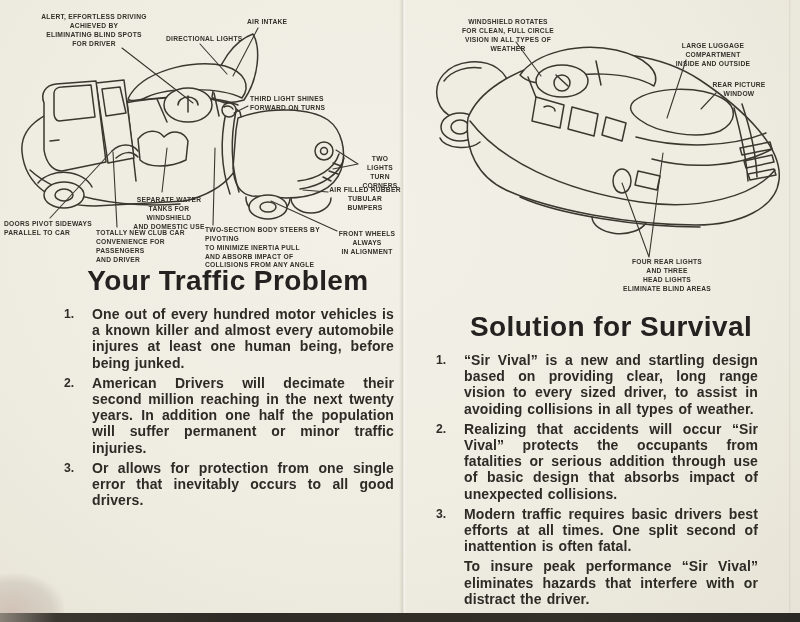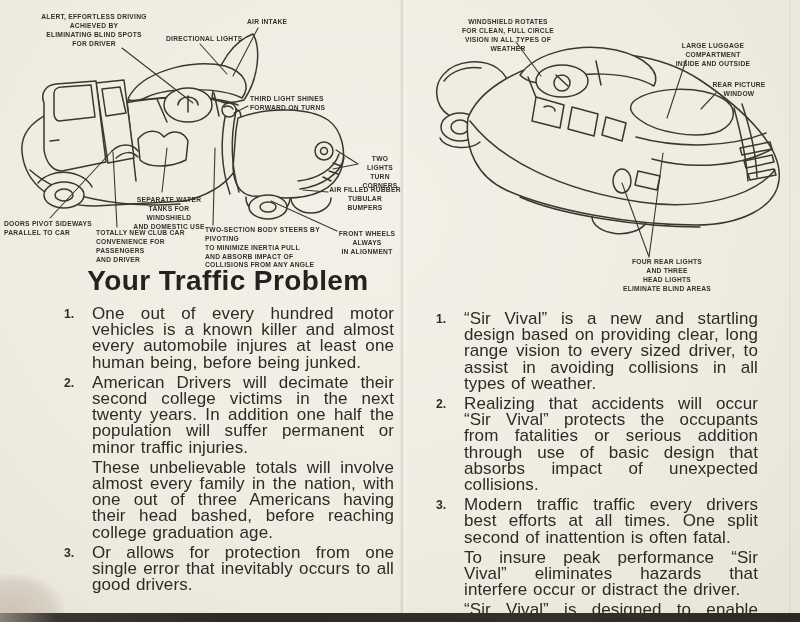--- a/index.html
+++ b/index.html
@@ -34,21 +34,21 @@
   .column{position:absolute;}
   .column h1{
     margin:0 0 9px 0;font-size:28px;font-weight:700;letter-spacing:.4px;
     text-align:center;color:#242220;
   }
   .column.right h1{padding-left:30px;}
   .column ol{list-style:none;margin:0;padding:0;}
   .column li{position:relative;padding-left:30px;margin-bottom:4px;}
   .column .num{position:absolute;left:2px;top:0;font-weight:700;font-size:12.2px;line-height:16.2px;}
   .column p{
-    margin:0 0 4px 0;font-size:17px;line-height:16.2px;font-weight:400;
+    margin:0 0 4px 0;font-size:14px;line-height:16.2px;font-weight:700;
     text-align:justify;letter-spacing:.1px;word-spacing:1px;color:#2d2b25;
   }
 </style>
 </head>
 <body>
 
 <svg class="artwork" width="800" height="622" viewBox="0 0 800 622" fill="none" stroke="#3a372f" stroke-width="1.5" stroke-linecap="round" stroke-linejoin="round">
 
   <g>
 
@@ -208,44 +208,44 @@
 
 <div class="column left" style="left:62px;top:265px;width:332px;">
   <h1>Your Traffic Problem</h1>
   <ol>
     <li>
       <span class="num">1.</span>
       <p>One out of every hundred motor vehicles is a known killer and almost every automobile injures at least one human being, before being junked.</p>
     </li>
     <li>
       <span class="num">2.</span>
-      <p>American Drivers will decimate their second college victims in the next twenty years. In addition one half the population will suffer permanent or minor traffic injuries.</p>
-      <p>These unbelievable totals will involve almost every family in the nation, with one out of three Americans having their head bashed, before reaching college graduation age.</p>
+      <p>American Drivers will decimate their second million reaching in the next twenty years. In addition one half the population will suffer permanent or minor traffic injuries.</p>
     </li>
     <li>
       <span class="num">3.</span>
       <p>Or allows for protection from one single error that inevitably occurs to all good drivers.</p>
     </li>
   </ol>
 </div>
 
 <div class="column right" style="left:434px;top:311px;width:324px;">
+  <h1>Solution for Survival</h1>
   <ol>
     <li>
       <span class="num">1.</span>
       <p>“Sir Vival” is a new and startling design based on providing clear, long range vision to every sized driver, to assist in avoiding collisions in all types of weather.</p>
     </li>
     <li>
       <span class="num">2.</span>
       <p>Realizing that accidents will occur “Sir Vival” protects the occupants from fatalities or serious addition through use of basic design that absorbs impact of unexpected collisions.</p>
     </li>
     <li>
       <span class="num">3.</span>
-      <p>Modern traffic traffic every drivers best efforts at all times. One split second of inattention is often fatal.</p>
-      <p>To insure peak performance “Sir Vival” eliminates hazards that interfere occur or distract the driver.</p>
+      <p>Modern traffic requires basic drivers best efforts at all times. One split second of inattention is often fatal.</p>
+      <p>To insure peak performance “Sir Vival” eliminates hazards that interfere with or distract the driver.</p>
       <p>“Sir Vival” is designed to enable driver to cope with night time traffic where the danger ratio jumps nine to one.</p>
     </li>
   </ol>
 </div>
 
 <div class="fold"></div>
 <div class="right-edge"></div>
 <div class="corner-wedge"></div>
 <div class="bottom-strip"></div>
 

